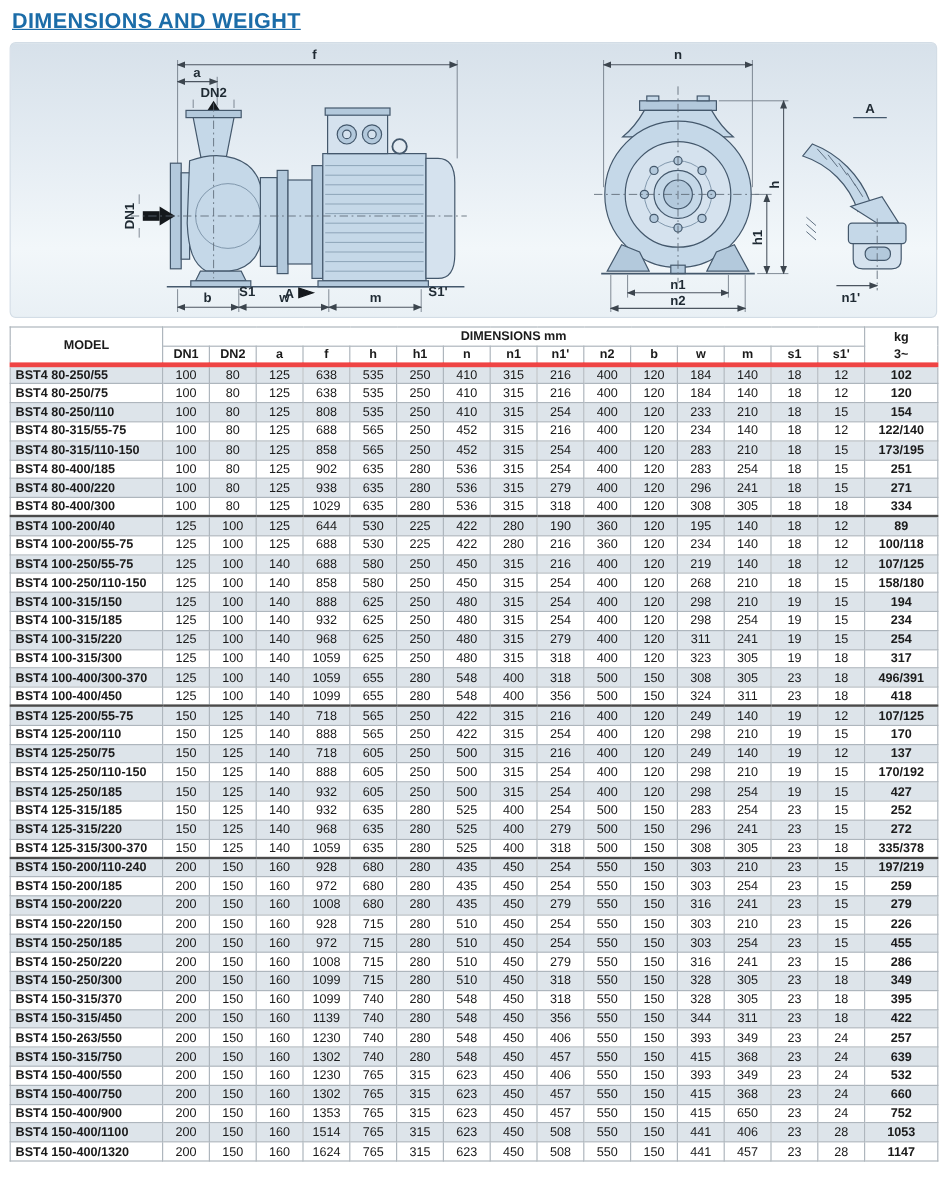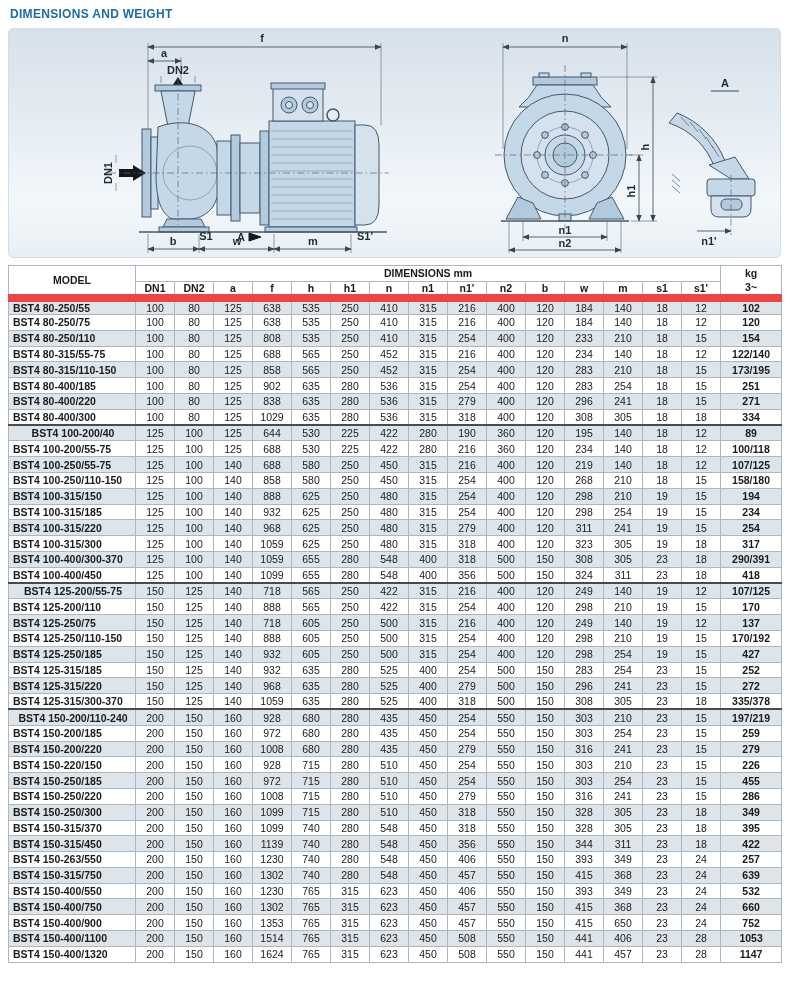--- a/index.html
+++ b/index.html
@@ -3,22 +3,22 @@
 <meta charset="utf-8">
 <style>
   * { box-sizing: border-box; }
   html,body { margin:0; padding:0; }
   body {
     width:789px; height:1000px; background:#ffffff;
     font-family:"Liberation Sans", sans-serif; color:#1a1a1a;
     overflow:hidden;
   }
   .page-title {
-    color:#1b6ca8; font-size:12px; font-weight:bold;
-    letter-spacing:0.3px; padding:7px 0 0 10px;
+    color:#1b6ca8; font-size:18px; font-weight:bold;
+    letter-spacing:0.3px; padding:7px 0 0 10px;text-decoration:underline;
   }
   .drawing-panel {
     margin:7px 8px 0 8px; width:773px; height:230px;
     border-radius:5px; border:1px solid #d3dde6;
     background:linear-gradient(180deg,#d7e1ea 0%,#e3ebf2 35%,#f2f7fa 75%,#e9f0f5 100%);
   }
   svg { display:block; }
   .dim-line   { stroke:#4c5560; stroke-width:0.9; fill:none; }
   .ext-line   { stroke:#6b7682; stroke-width:0.7; fill:none; }
   .cl         { stroke:#5b6672; stroke-width:0.7; stroke-dasharray:7 3 1.5 3; fill:none; }
@@ -34,30 +34,30 @@
     margin:7px 8px 0 8px; width:773px; table-layout:fixed;
     border-collapse:collapse; font-size:10.5px;
     border:1px solid #7f878e;
   }
   table.spec th, table.spec td {
     border:1px solid #aeb6bd; text-align:center;
     padding:0 2px; height:15.8px; line-height:12px;
     overflow:hidden; white-space:nowrap;
   }
   table.spec thead th { background:#ffffff; font-weight:bold; font-size:10.5px; }
-  table.spec thead { border-bottom:8px solid #ef4444; }
+  table.spec thead { border-bottom:4px solid #ef4444; }
   th.model-h { height:52px; }
   th.group-h { height:26px; }
   .kg-head div { line-height:14px; }
   .kg-sub { font-weight:bold; }
   tbody td.model { text-align:left; font-weight:bold; padding-left:4px;margin-top:24px; }
   tbody td.kg    { font-weight:bold; }
   tbody tr:nth-child(odd) { background:#dde4ea; }
   tbody tr:nth-child(even){ background:#ffffff; }
-  tbody tr.group-start td { border-top:2px solid #4a4a4a;text-align:center; }
+  tbody tr.group-start td { border-top:2px solid #4a4a4a; }
 </style>
 </head>
 <body>
 
 <div class="page-title">DIMENSIONS AND WEIGHT</div>
 
 <div class="drawing-panel">
 <svg width="773" height="228" viewBox="0 0 773 228">
   <defs>
     <marker id="arr" viewBox="0 0 10 10" refX="9" refY="5" markerWidth="8" markerHeight="8" orient="auto-start-reverse">
@@ -389,21 +389,21 @@
         <td>254</td>
         <td>18</td>
         <td>15</td>
         <td class="kg">251</td>
       </tr>
       <tr>
         <td class="model">BST4 80-400/220</td>
         <td>100</td>
         <td>80</td>
         <td>125</td>
-        <td>838</td>
+        <td>938</td>
         <td>635</td>
         <td>280</td>
         <td>536</td>
         <td>315</td>
         <td>279</td>
         <td>400</td>
         <td>120</td>
         <td>296</td>
         <td>241</td>
         <td>18</td>
@@ -591,21 +591,21 @@
         <td>280</td>
         <td>548</td>
         <td>400</td>
         <td>318</td>
         <td>500</td>
         <td>150</td>
         <td>308</td>
         <td>305</td>
         <td>23</td>
         <td>18</td>
-        <td class="kg">290/391</td>
+        <td class="kg">496/391</td>
       </tr>
       <tr>
         <td class="model">BST4 100-400/450</td>
         <td>125</td>
         <td>100</td>
         <td>140</td>
         <td>1099</td>
         <td>655</td>
         <td>280</td>
         <td>548</td>

